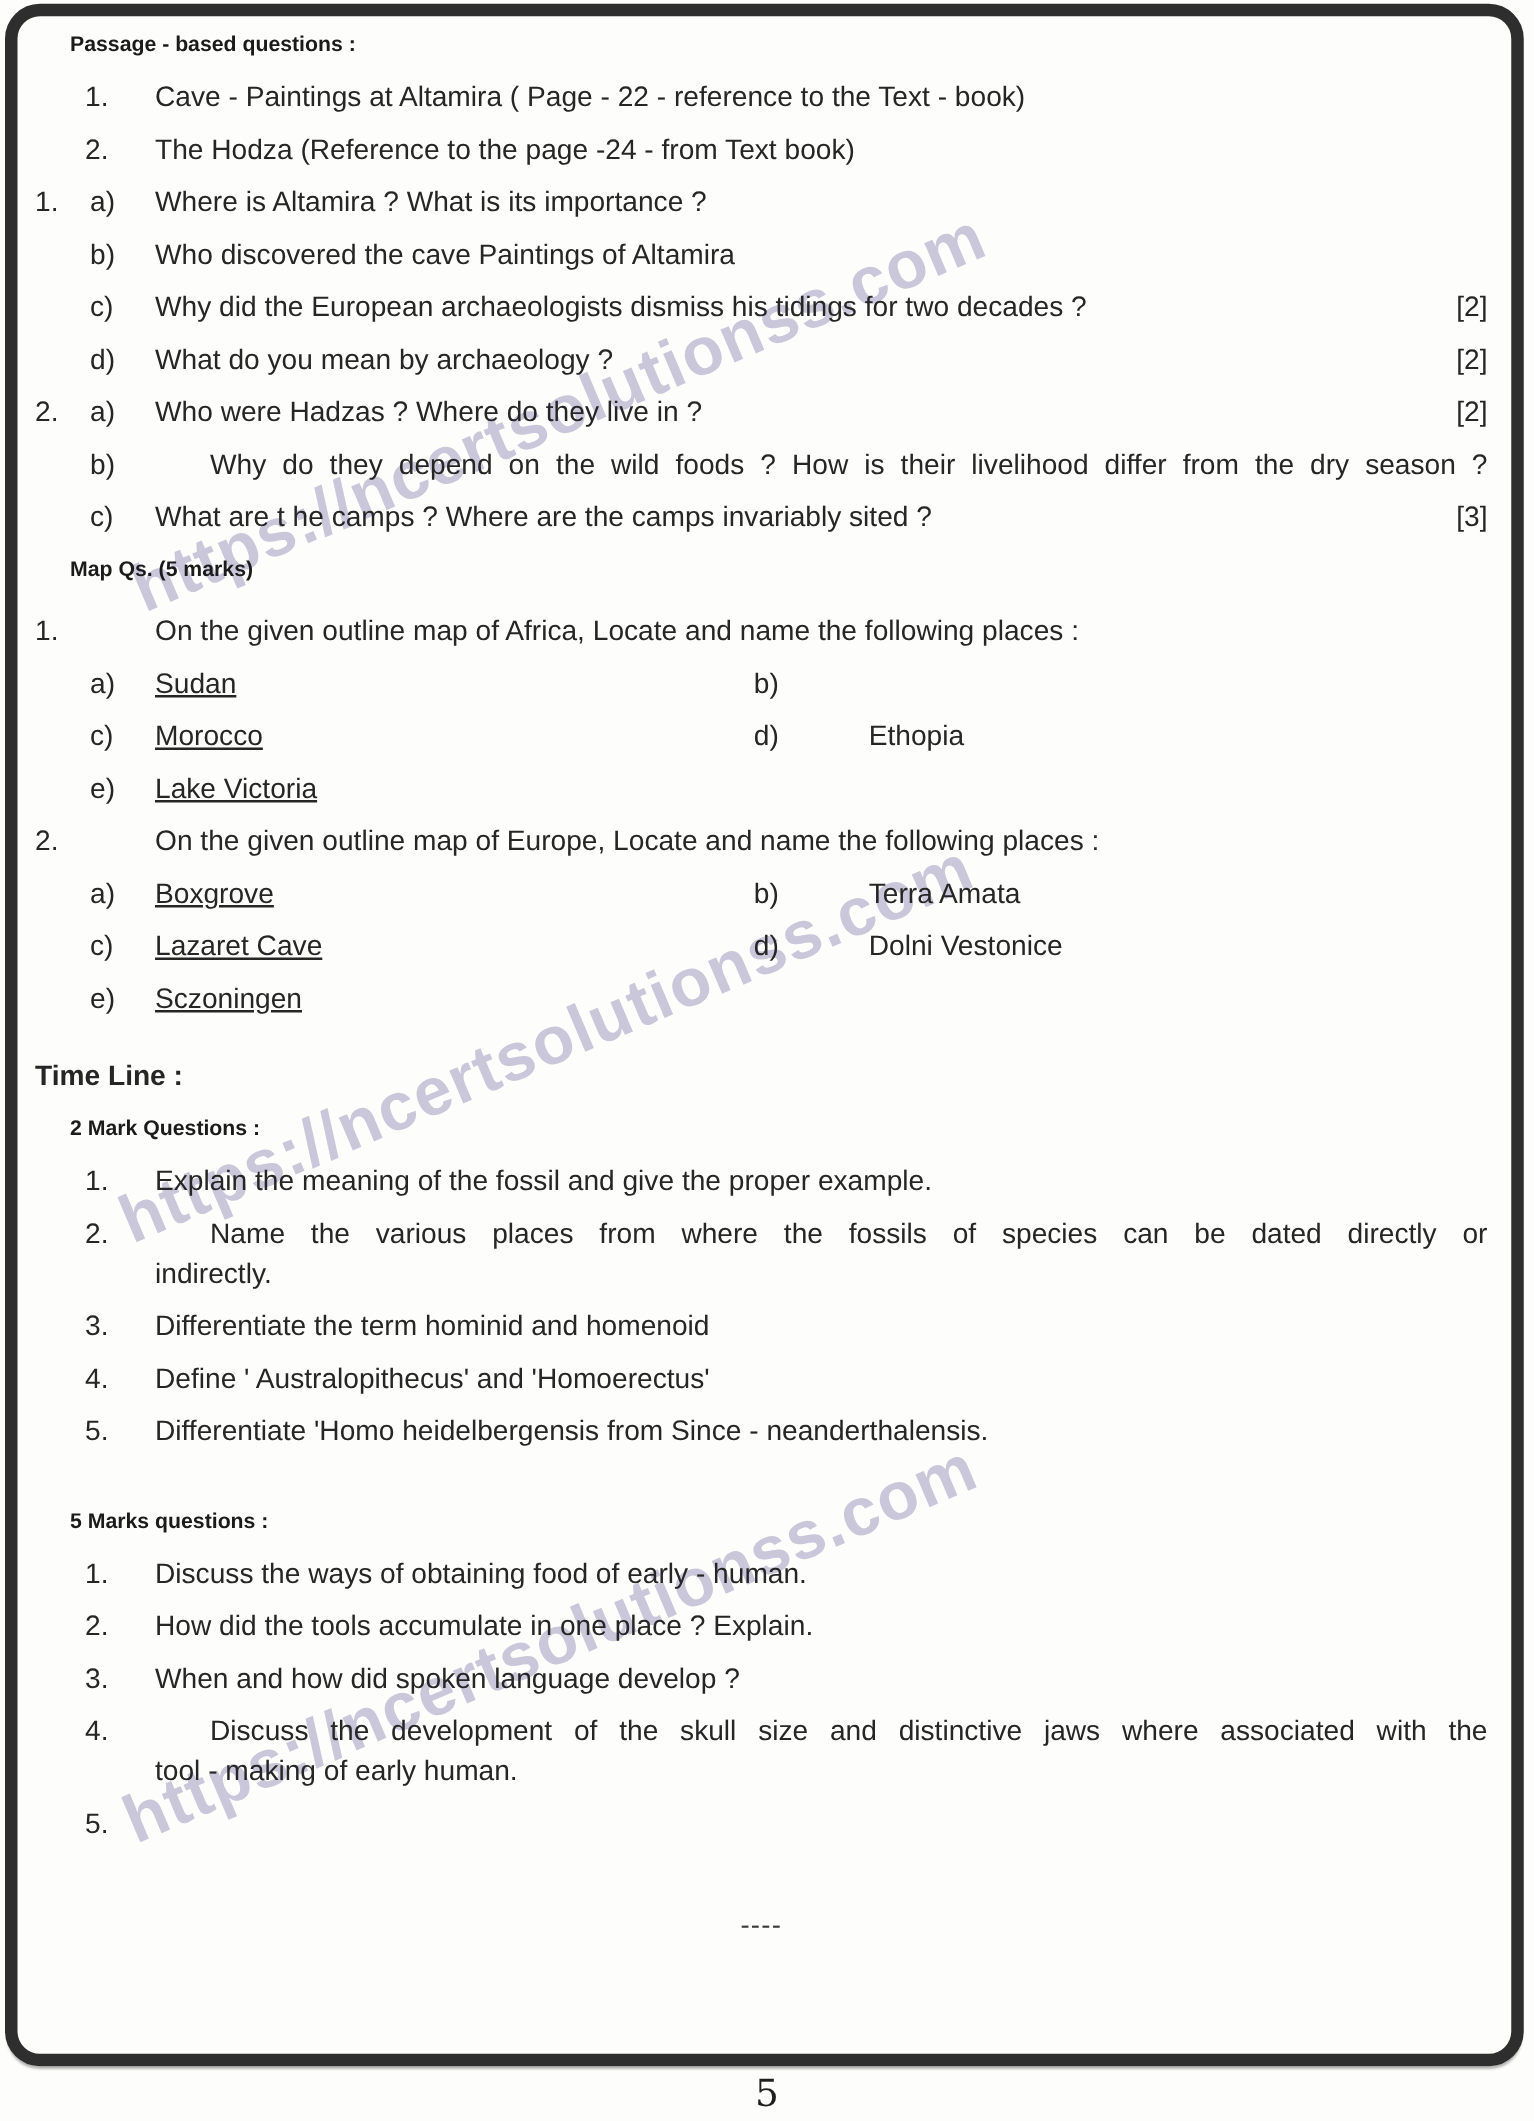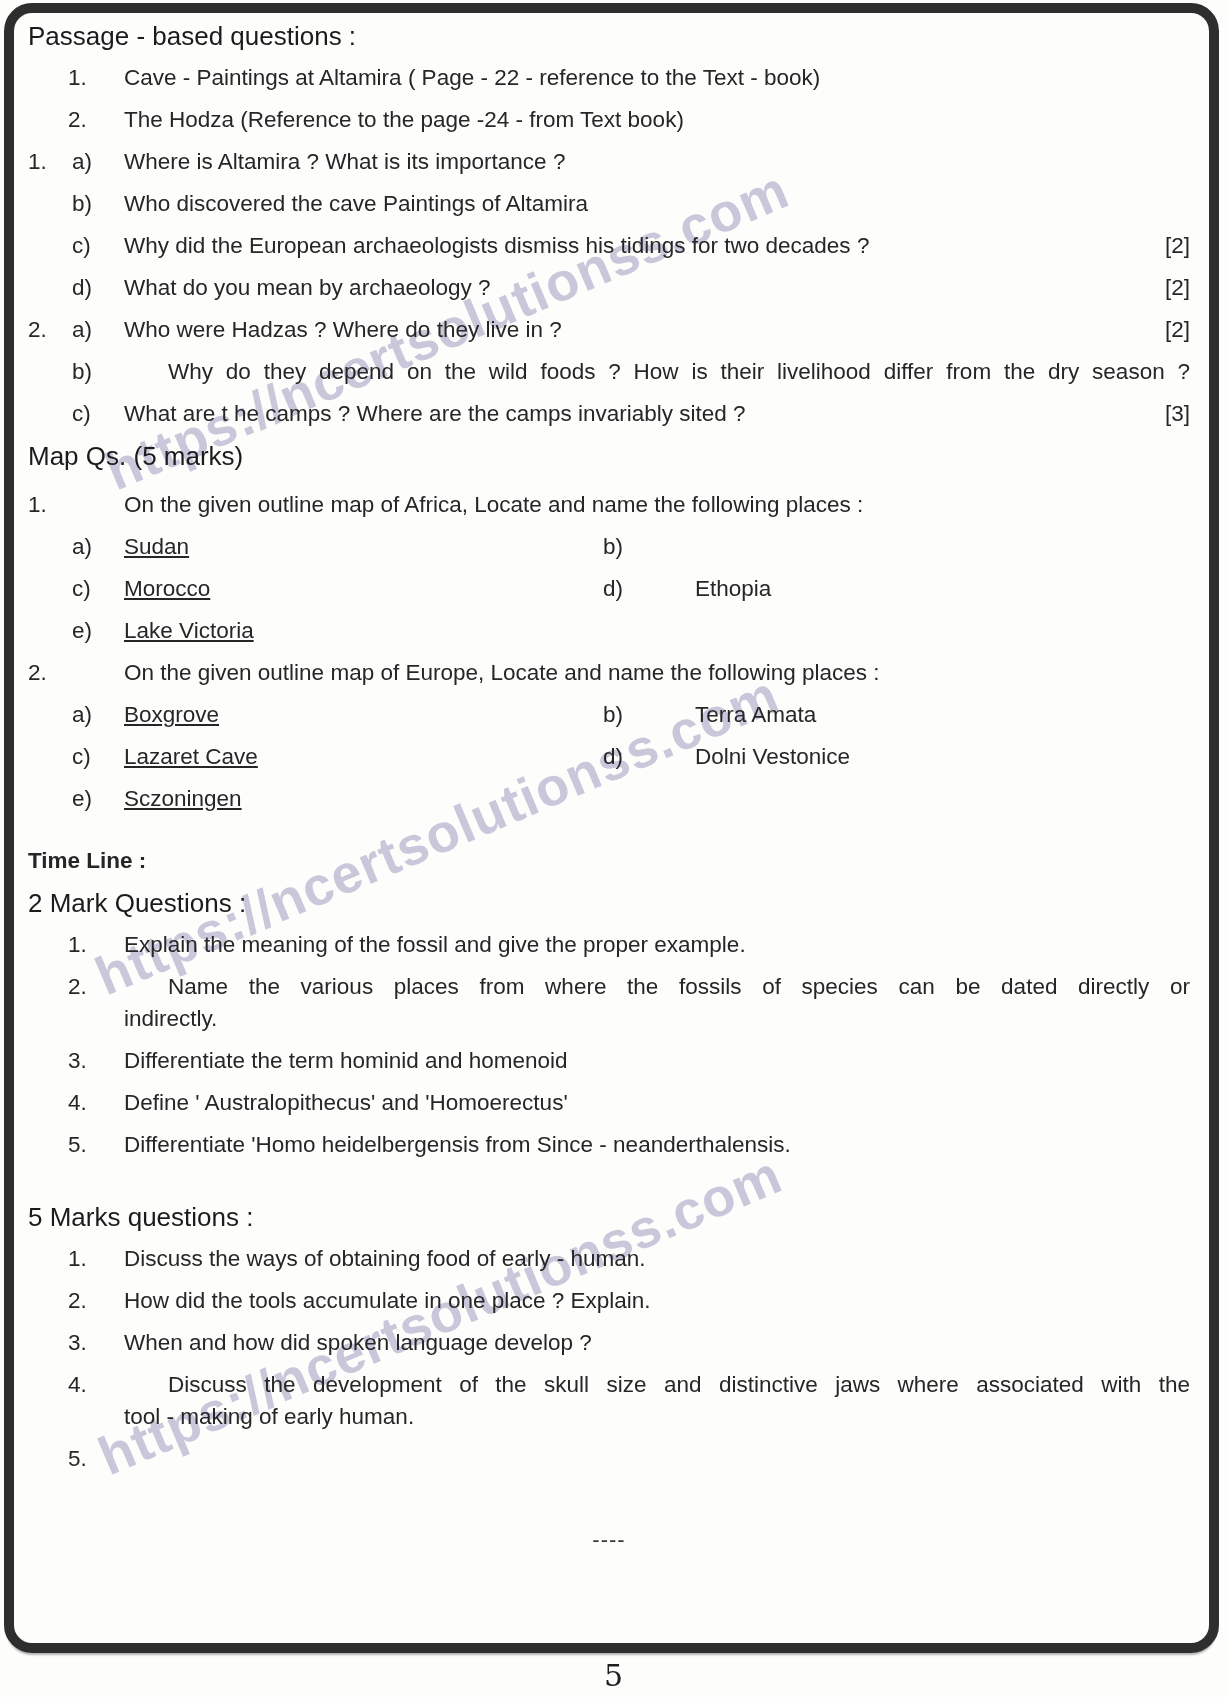--- a/index.html
+++ b/index.html
@@ -8,21 +8,21 @@
     font-family:"Liberation Sans","DejaVu Sans",sans-serif;color:#262626;overflow:hidden;
   }
   .page-border{
     position:absolute;left:4px;top:3px;width:1215px;height:1650px;box-sizing:border-box;
     border:10px solid #2e2e2e;border-radius:28px;background:transparent;
     box-shadow:0 4px 2px -2px rgba(40,40,40,0.35);
   }
   .content{
     position:absolute;left:28px;top:20px;width:1162px;font-size:22.5px;z-index:2;
   }
-  .h{font-weight:normal;font-size:26px;line-height:32px;margin-bottom:10px;color:#1b1b1b;}
+  .h{font-weight:bold;font-size:17px;line-height:32px;margin-bottom:10px;color:#1b1b1b;margin-left:28px;}
   .row{display:flex;line-height:32px;margin-bottom:10px;}
   .qnum{flex:0 0 44px;}
   .letter{flex:0 0 52px;}
   .txt{flex:1 1 auto;min-width:0;}
   .marks{flex:0 0 46px;text-align:right;}
   .ref{margin-left:40px;}
   .ref .num{flex:0 0 56px;}
   .mapq .qnum{flex:0 0 96px;}
   .place{margin-left:44px;}
   .place .letter{flex:0 0 52px;}

